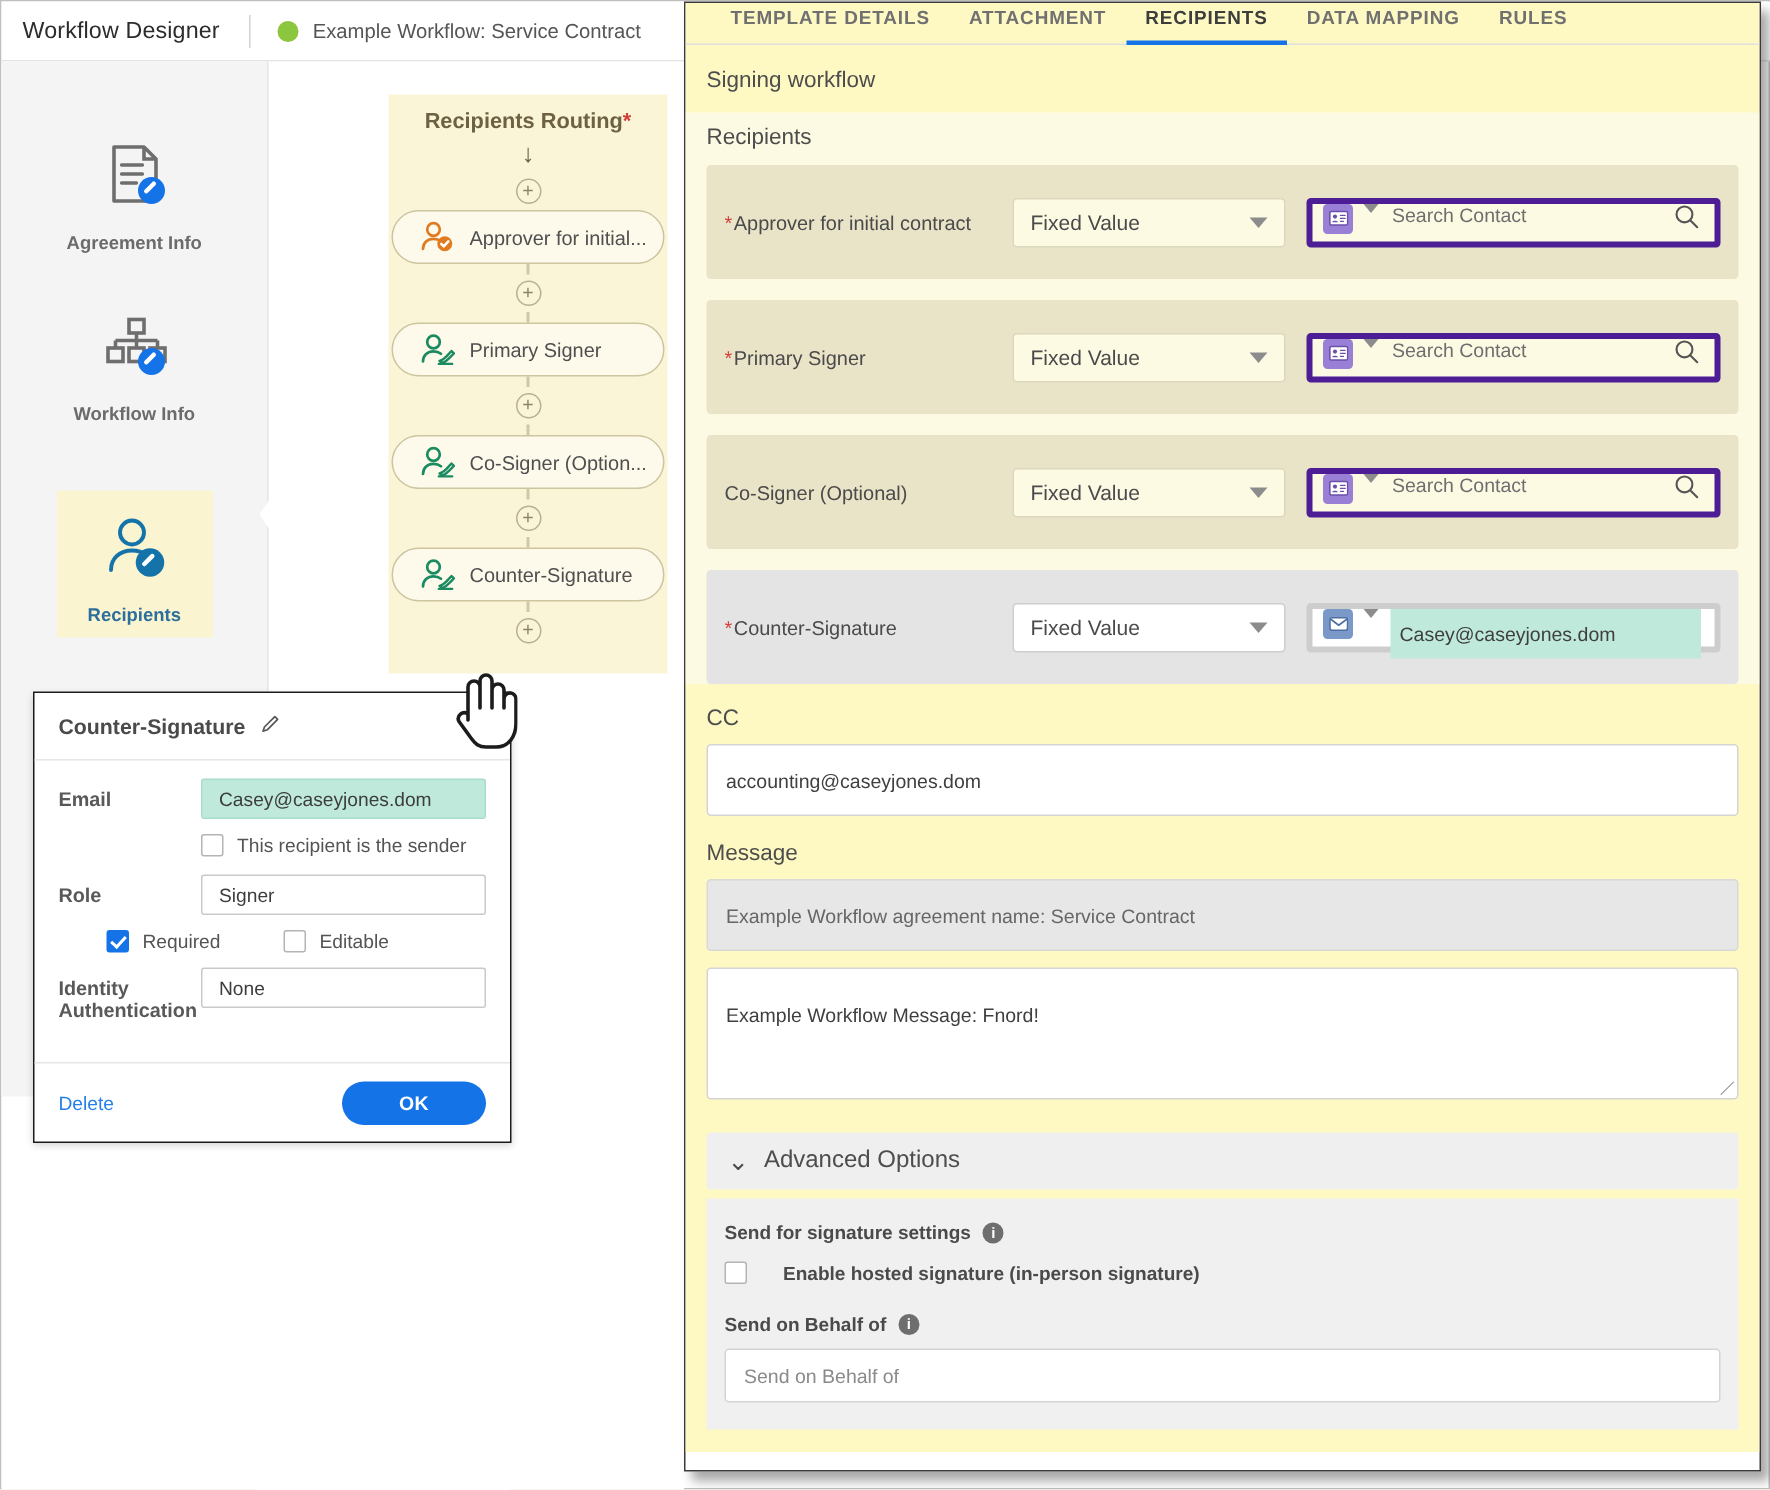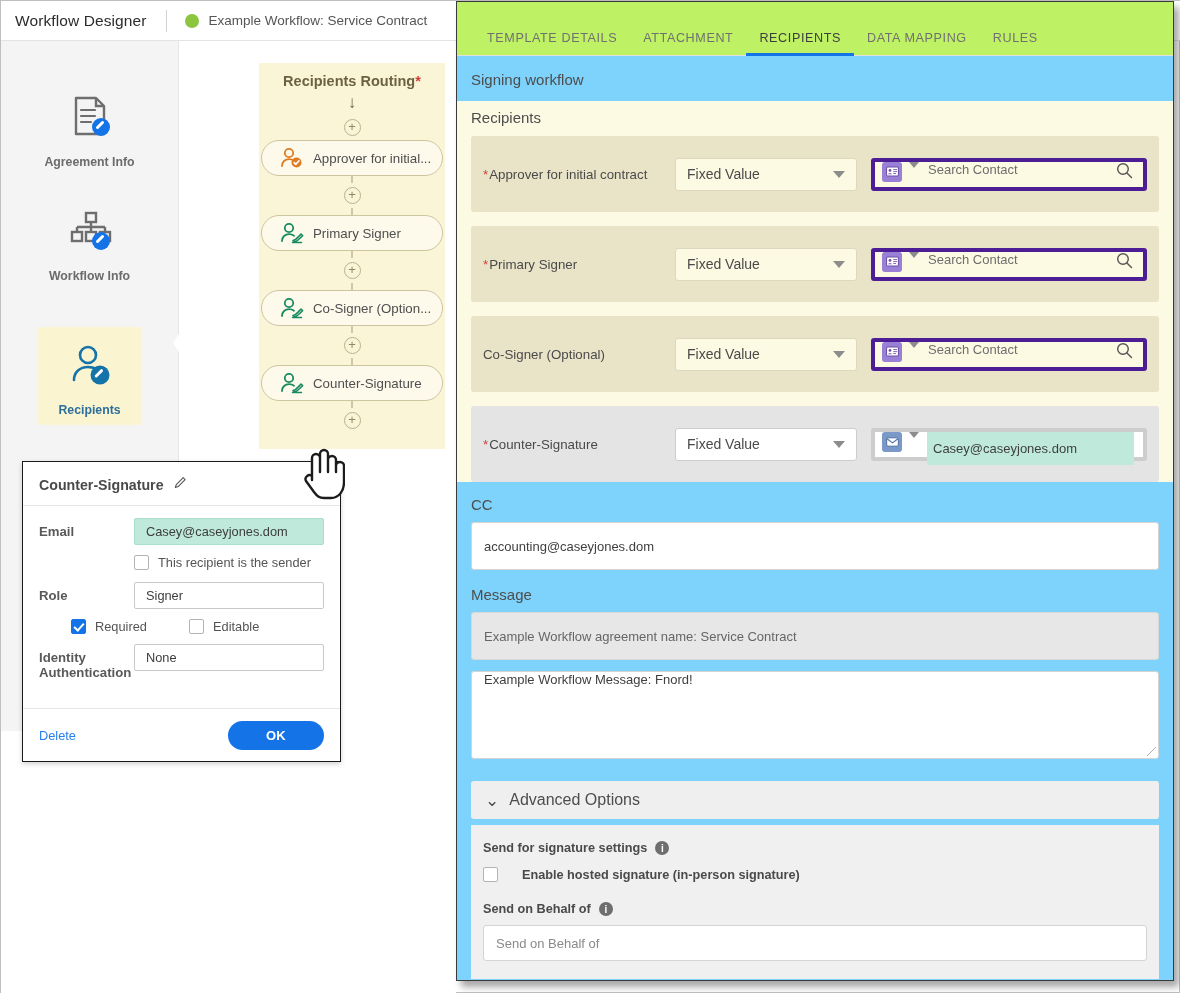--- a/index.html
+++ b/index.html
@@ -182,34 +182,35 @@
   
   #rightpanel {
     position: absolute; left: 455px; top: 0;
     width: 718px; height: 980px;
     background: #ffffff;
     border: 1.5px solid #3a3a3a;
     box-shadow: 5px 6px 7px rgba(0,0,0,.35);
     z-index: 30; overflow: hidden;
   }
   #tabs {
-    height: 54px; display: flex; align-items: flex-end;
+    height: 28px; display: flex; align-items: flex-end;
     padding-left: 17px; border-bottom: 1px solid #e0e0e0;
-    background: #bef264;
+    background: #fef9c3;
+    font-weight: bold;
   }
   .tab {
     font-size: 12.6px; color: #707070; letter-spacing: .6px;
     padding: 0 13px 10px 13px; cursor: pointer; position: relative;
   }
   .tab.active { color: #3d3d3d; }
   .tab.active::after {
     content: ""; position: absolute; left: 0; bottom: -1px;
     width: 100%; height: 3px; background: #1473e6;
   }
-  #panel-body { padding: 0; height: 938px; overflow: hidden; background: #7dd3fc; }
+  #panel-body { padding: 0; height: 938px; overflow: hidden; background: #fef9c3; }
 
   .sec-head-plain {
     font-size: 15px; color: #4d4d4d; padding: 15px 14px 13px 14px;
   }
   .recip-group { background: #fdfae4; padding: 0 14px 0 14px; }
   .recip-group-title {
     font-size: 15px; color: #4d4d4d; padding: 8px 0 10px 0;
   }
   .recip-row {
     background: #e9e4c8; border-radius: 3px;
@@ -261,21 +262,21 @@
   .blk-label { font-size: 15px; color: #4d4d4d; margin: 6px 0 9px 0; }
   .input-line {
     height: 48px; border: 1px solid #d4d4d4; border-radius: 3px;
     background: #ffffff; display: flex; align-items: center;
     padding: 0 12px; font-size: 13px; color: #3f3f3f; text-align: center;
   }
   .input-line.readonly { background: #e7e7e7; border-color: #d8d8d8; color: #666; }
   .msg-area {
     height: 88px; border: 1px solid #d4d4d4; border-radius: 3px;
     background: #fff; font-size: 13px; color: #3f3f3f;
-    padding: 0 12px; position: relative;
+    padding: 23px 12px; position: relative;
   }
   .msg-area::after {
     content: ""; position: absolute; right: 2px; bottom: 2px;
     width: 9px; height: 9px;
     background:
       linear-gradient(135deg, transparent 45%, #b0b0b0 45%, #b0b0b0 55%, transparent 55%);
   }
   .adv-head {
     margin: 22px 14px 0 14px;
     background: #efefef; border-radius: 3px;

